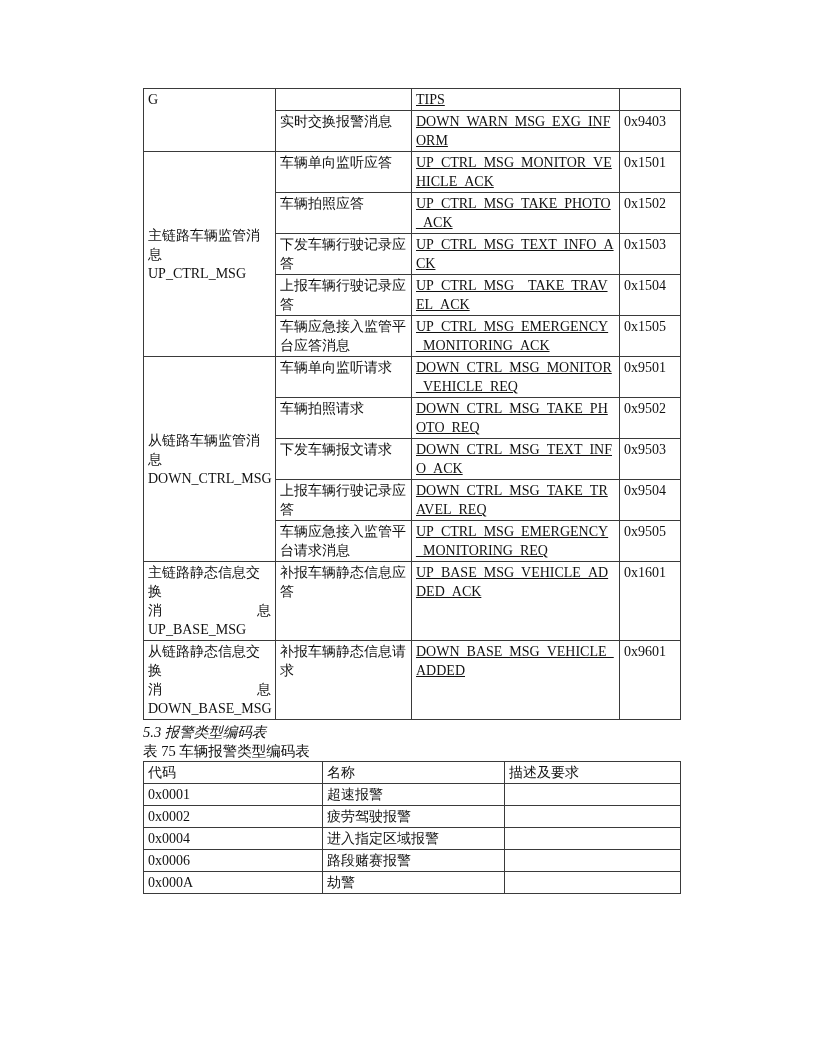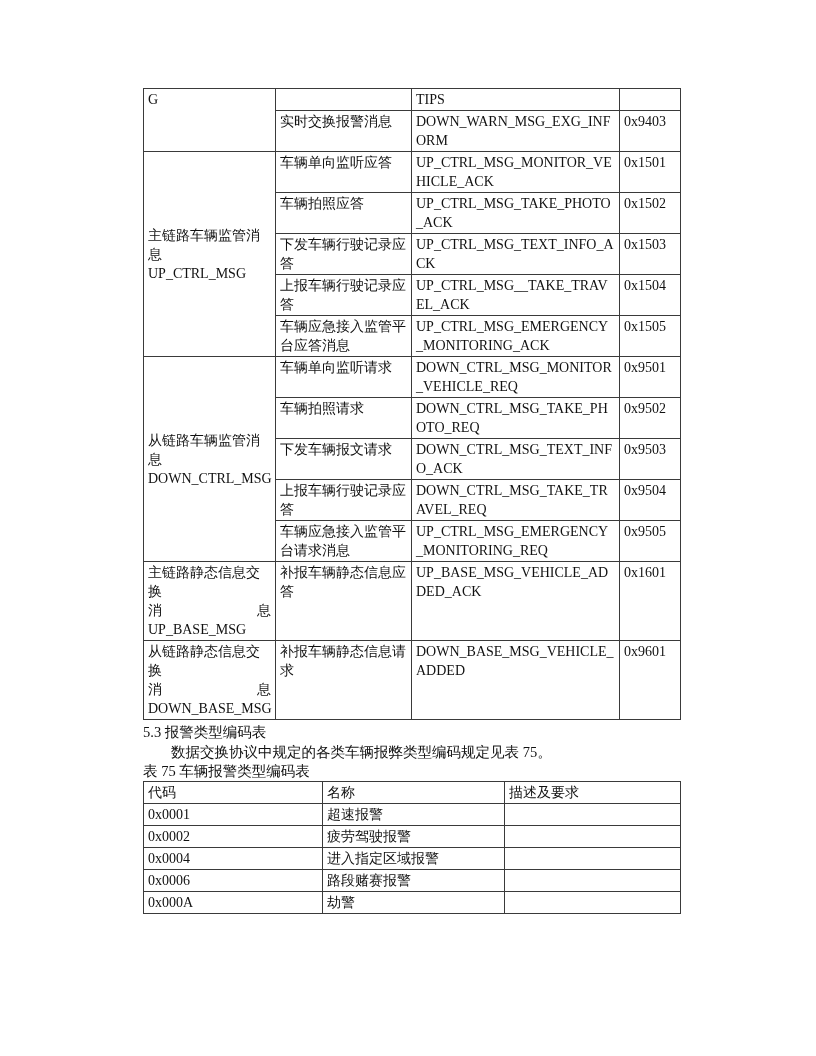--- a/index.html
+++ b/index.html
@@ -7,24 +7,24 @@
         font-family:"Liberation Serif","DejaVu Serif",serif;color:#111;}
   .content{position:absolute;left:143px;top:88px;width:537px;}
   table{border-collapse:collapse;table-layout:fixed;width:537px;}
   td,th{border:1px solid #3a3a3a;vertical-align:top;padding:1px 4px;
         font-size:14px;line-height:19px;font-weight:normal;overflow:hidden;}
   tr.h1{height:22px;}
   tr.h2{height:40px;}
   tr.h3{height:60px;}
   .t1 .grp{vertical-align:middle;}
   .t1 .grp.top{vertical-align:top;}
-  .cst{word-break:break-all;}
+  .cst{word-break:break-all;text-decoration:underline;}
   .cd{word-break:break-all;}
   .spread{text-align:justify;text-align-last:justify;}
-  .heading{font-size:14.5px;line-height:20px;margin-top:2px;}
+  .heading{font-size:14.5px;line-height:20px;margin-top:2px;font-style:italic;}
   .para{font-size:14.5px;line-height:20px;text-indent:28px;}
   .caption{font-size:14.5px;line-height:19px;}
   .t2 tr{height:19.5px;}
   .t2 tr.head{height:22px;}
   .t2 th{text-align:left;}
 </style>
 </head>
 <body>
 
 <div class="page">
@@ -128,21 +128,20 @@
             <div>DOWN_BASE_MSG</div>
           </td>
           <td class="nm">补报车辆静态信息请求</td>
           <td class="cst">DOWN_BASE_MSG_VEHICLE_ADDED</td>
           <td class="cd">0x9601</td>
         </tr>
       </tbody>
     </table>
 
     <div class="heading">5.3 报警类型编码表</div>
-    <div class="para">数据交换协议中规定的各类车辆报弊类型编码规定见表 75。</div>
     <div class="caption">表 75 车辆报警类型编码表</div>
 
     <table class="t2">
       <colgroup>
           <col style="width:179px">
           <col style="width:182px">
           <col style="width:176px">
         </colgroup>
       <tbody>
         <tr class="head">

